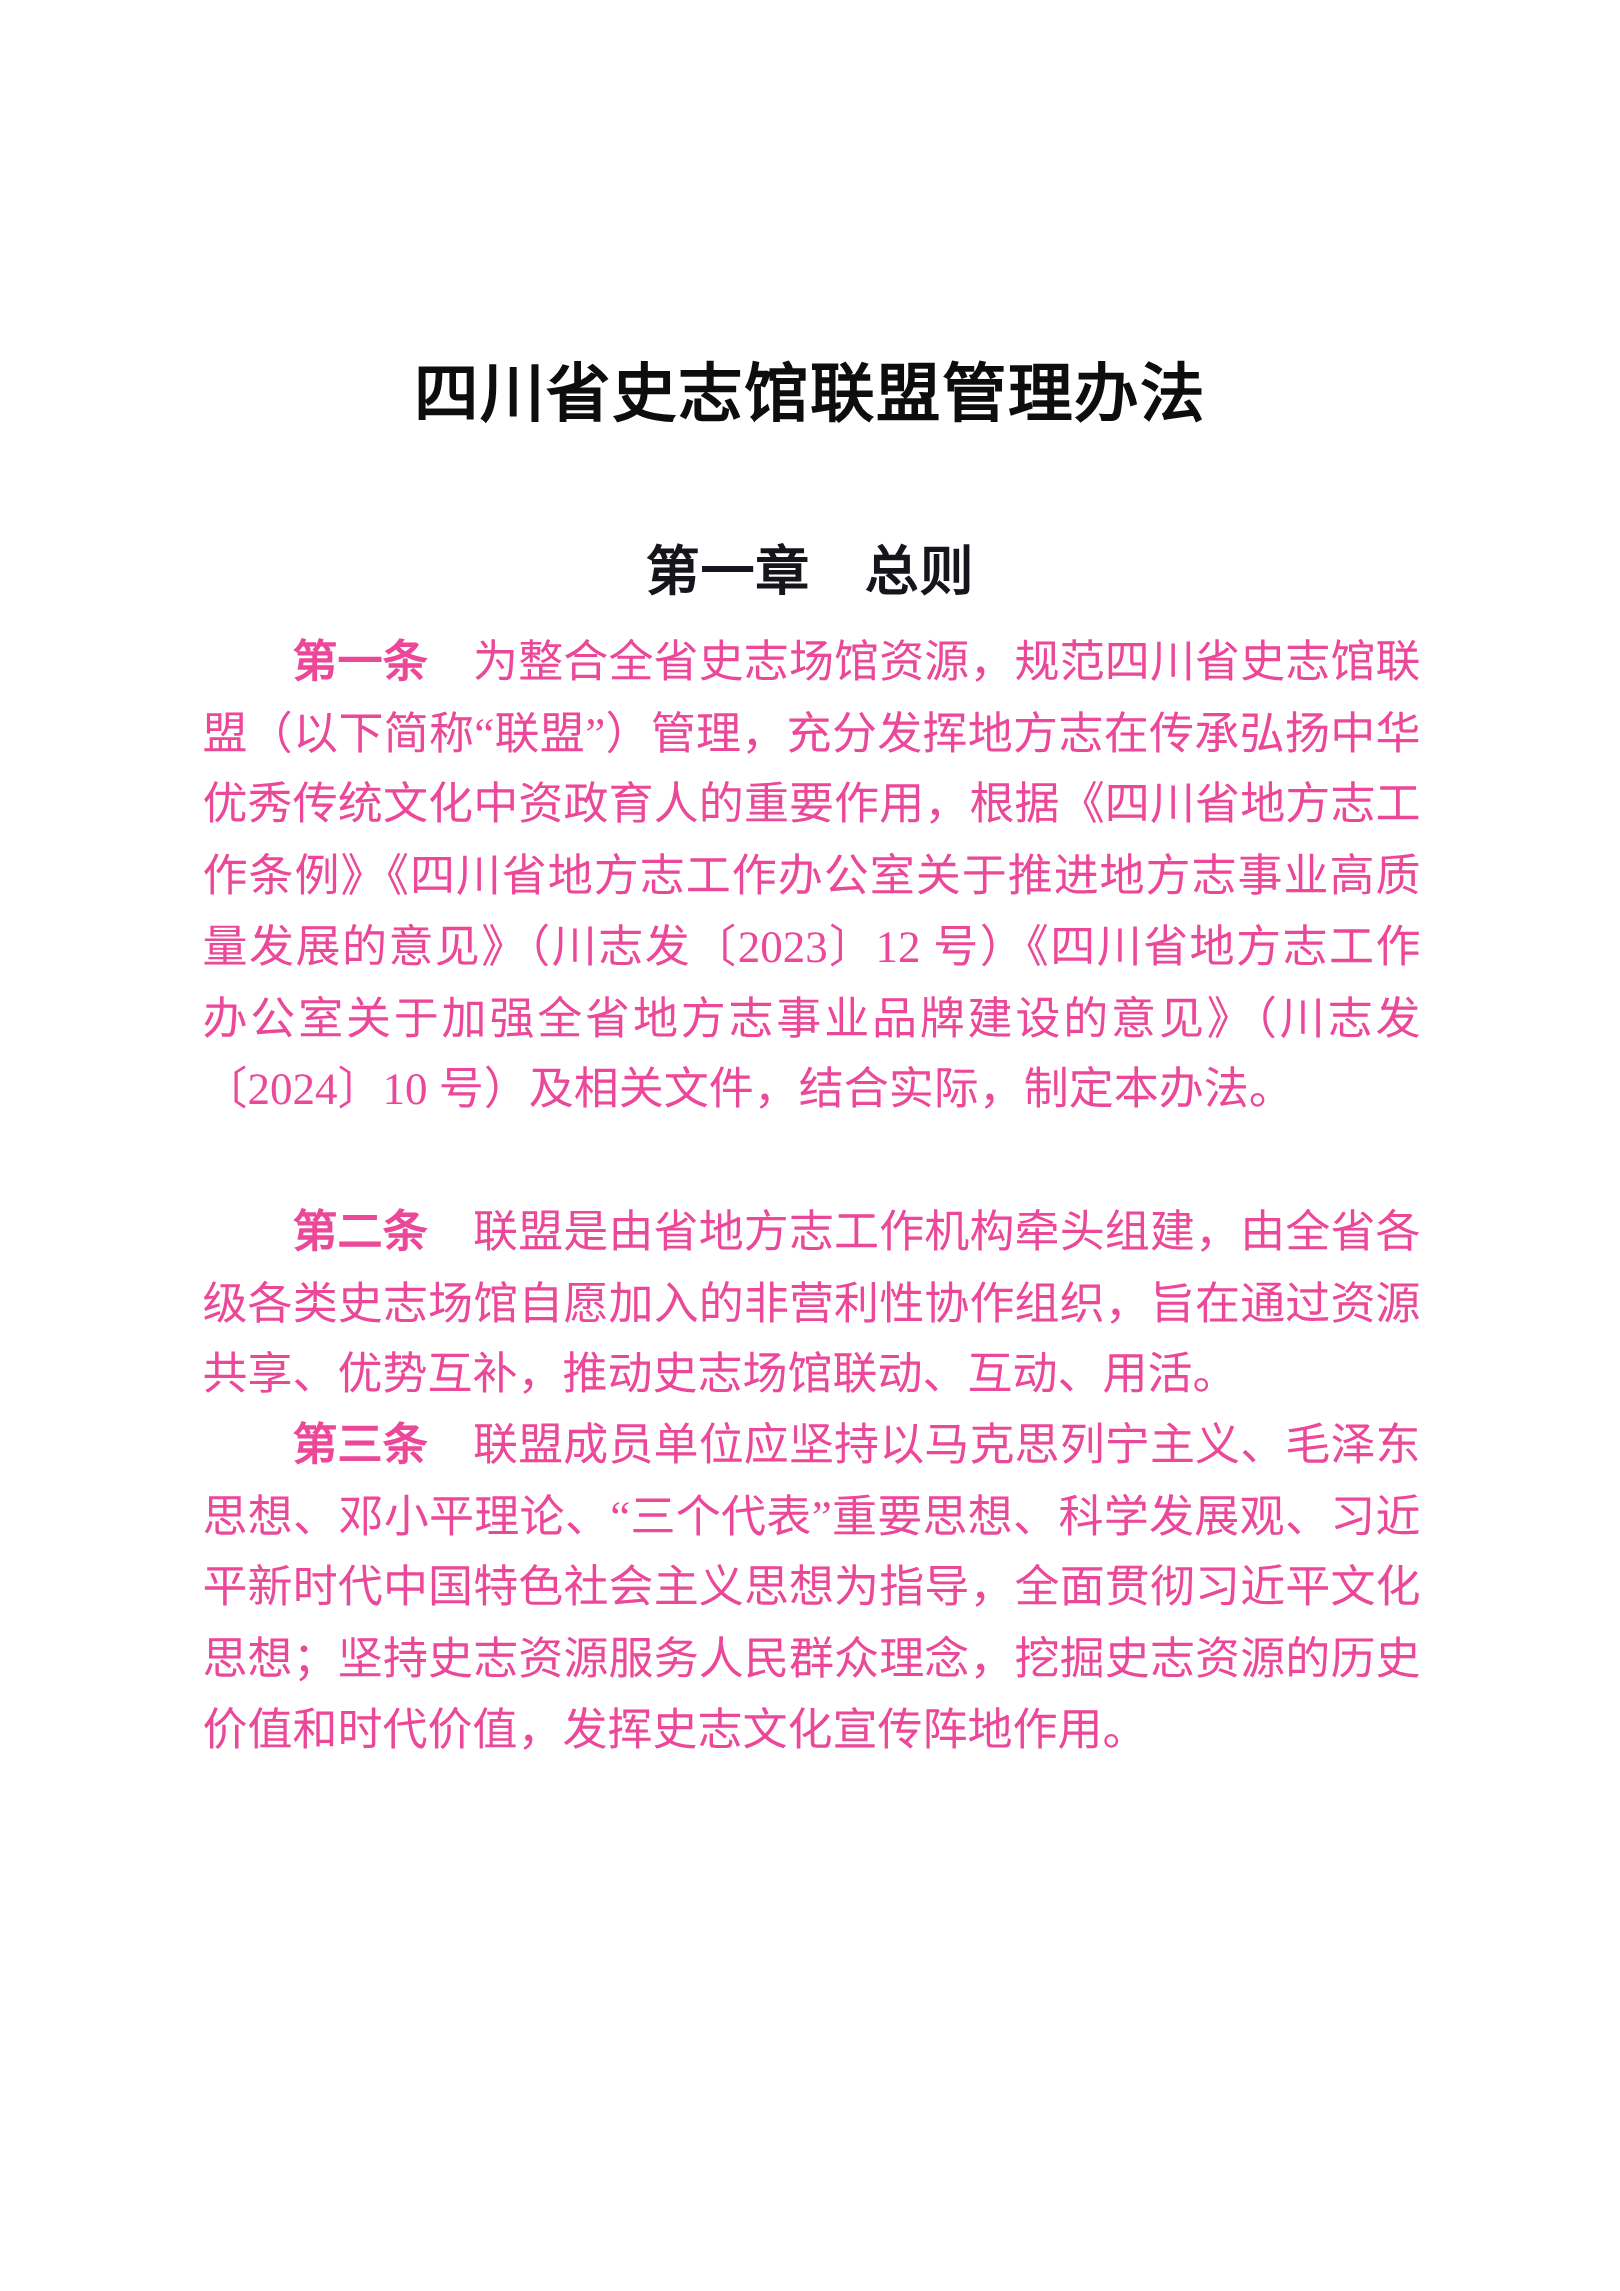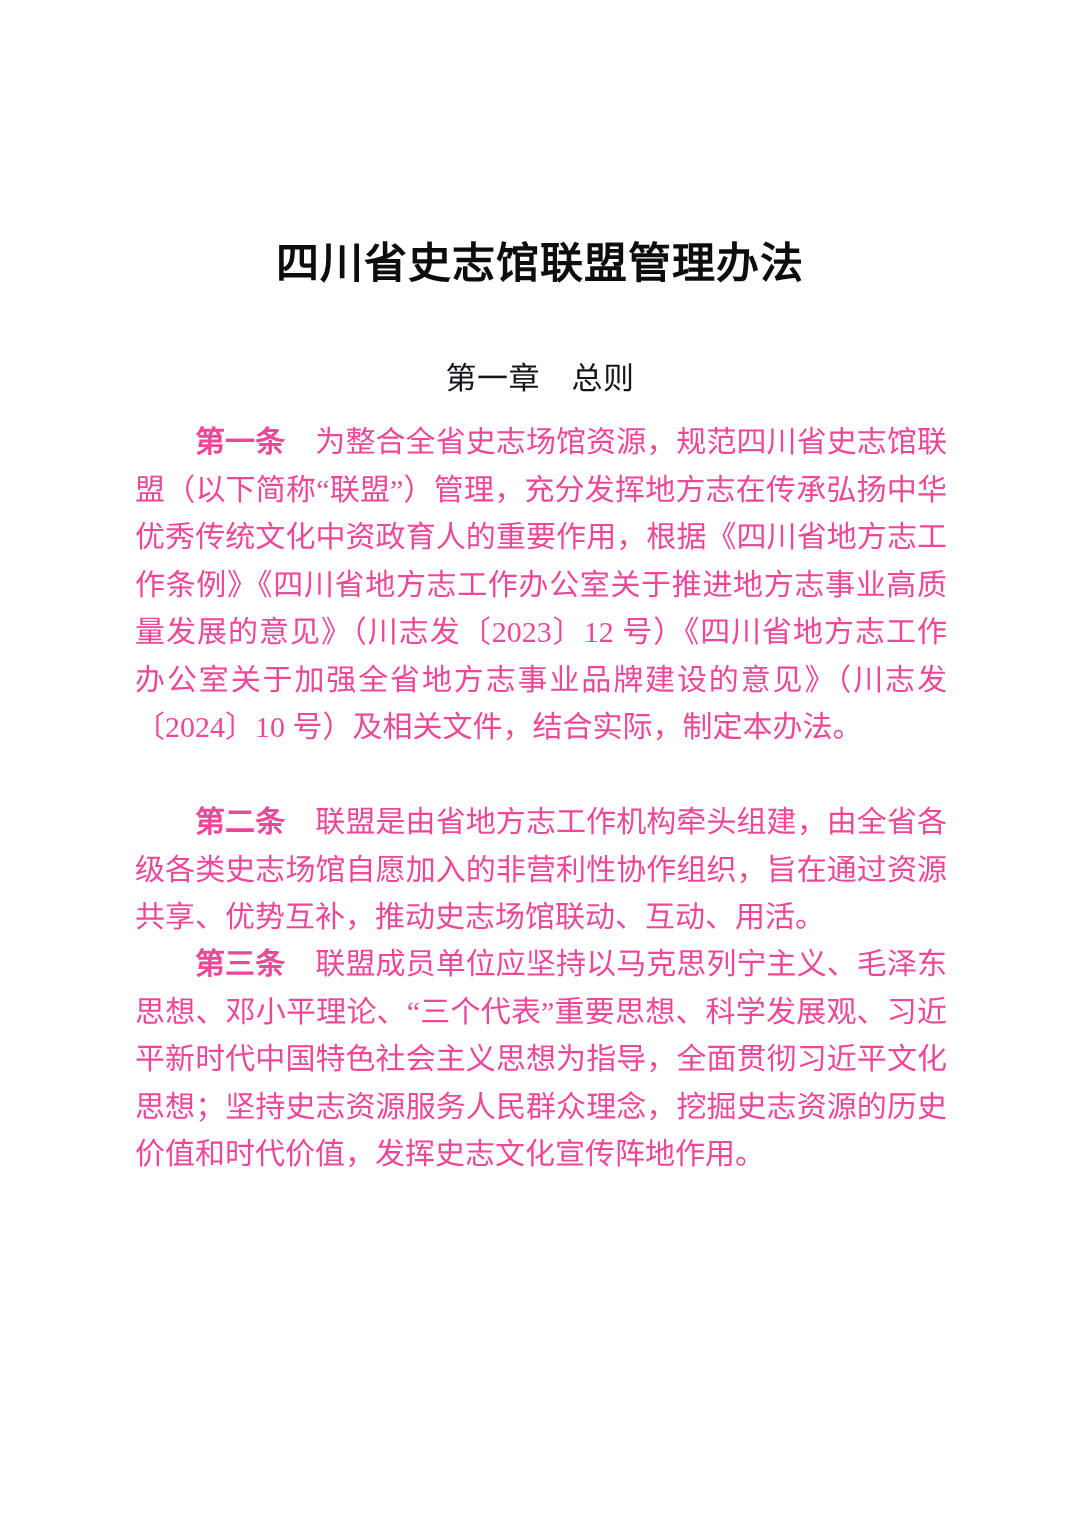--- a/index.html
+++ b/index.html
@@ -32,22 +32,22 @@
     color: #0d0d0d;
   }
 
   
   .chapter-heading {
     position: absolute;
     left: 0;
     right: 0;
     text-align: center;
     font-family: "DejaVu Sans", "Liberation Sans", sans-serif;
-    font-weight: 400;
-    font-size: 31px;
+    font-weight: 700;
+    font-size: 36px;
     line-height: 44px;
     letter-spacing: 0.5px;
     color: #14161c;
     white-space: pre;
   }
   #chapter-1-heading { top: 330px; }
   #chapter-2-heading { top: 1209px; }
 
   
   .body-block {

